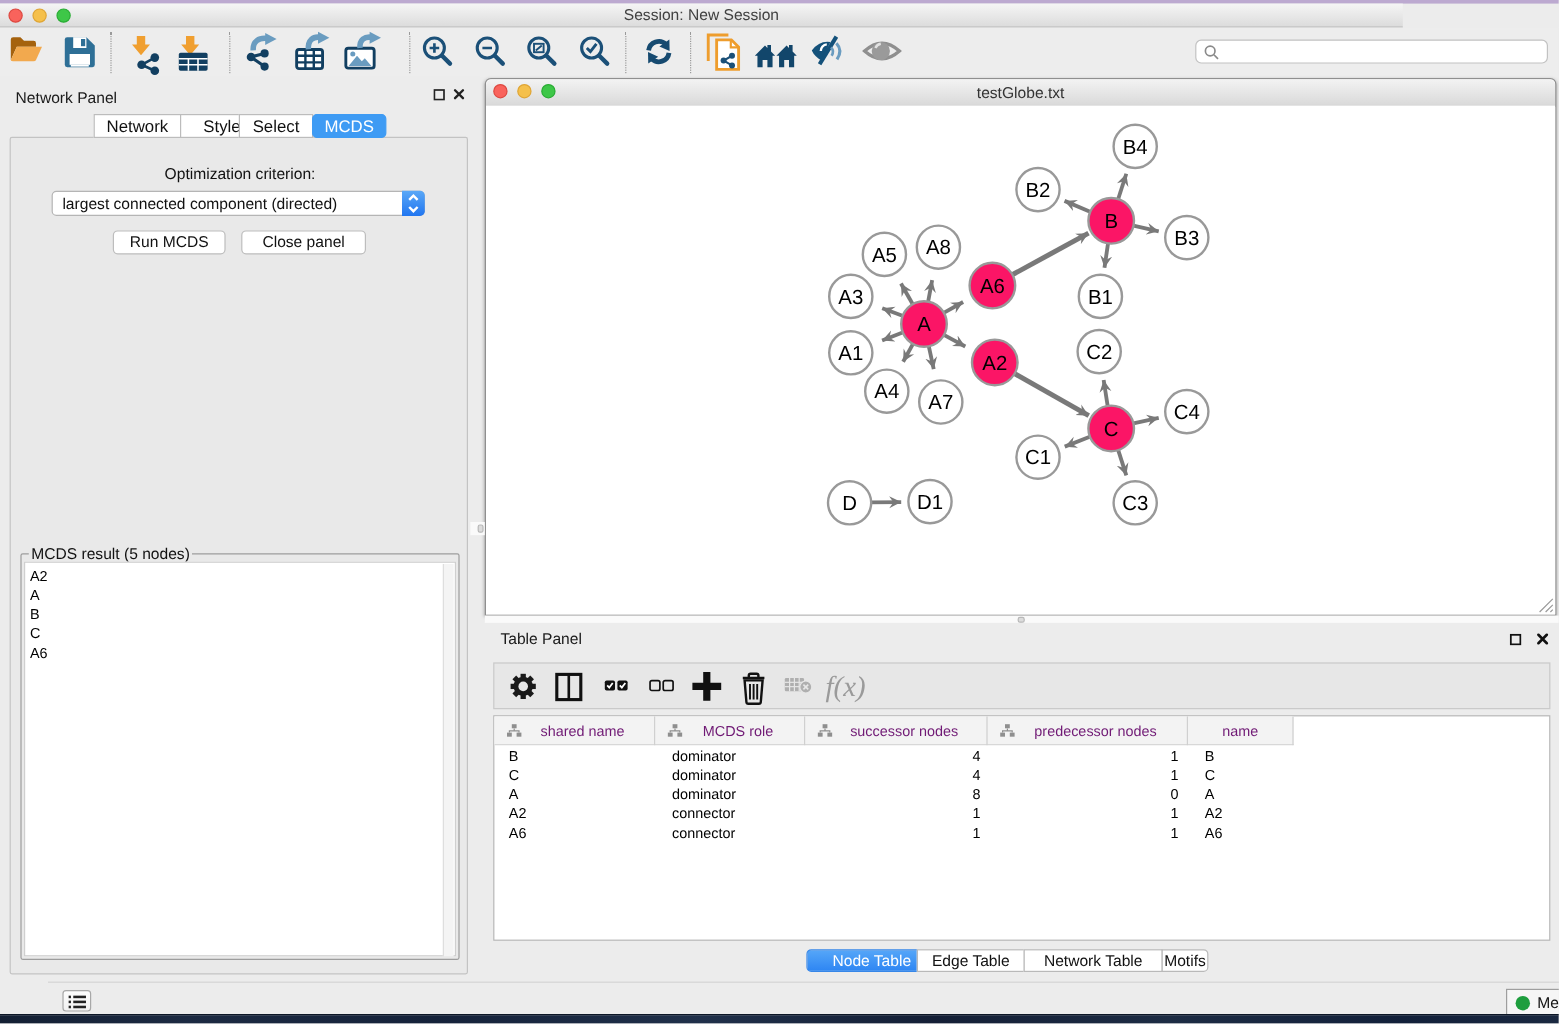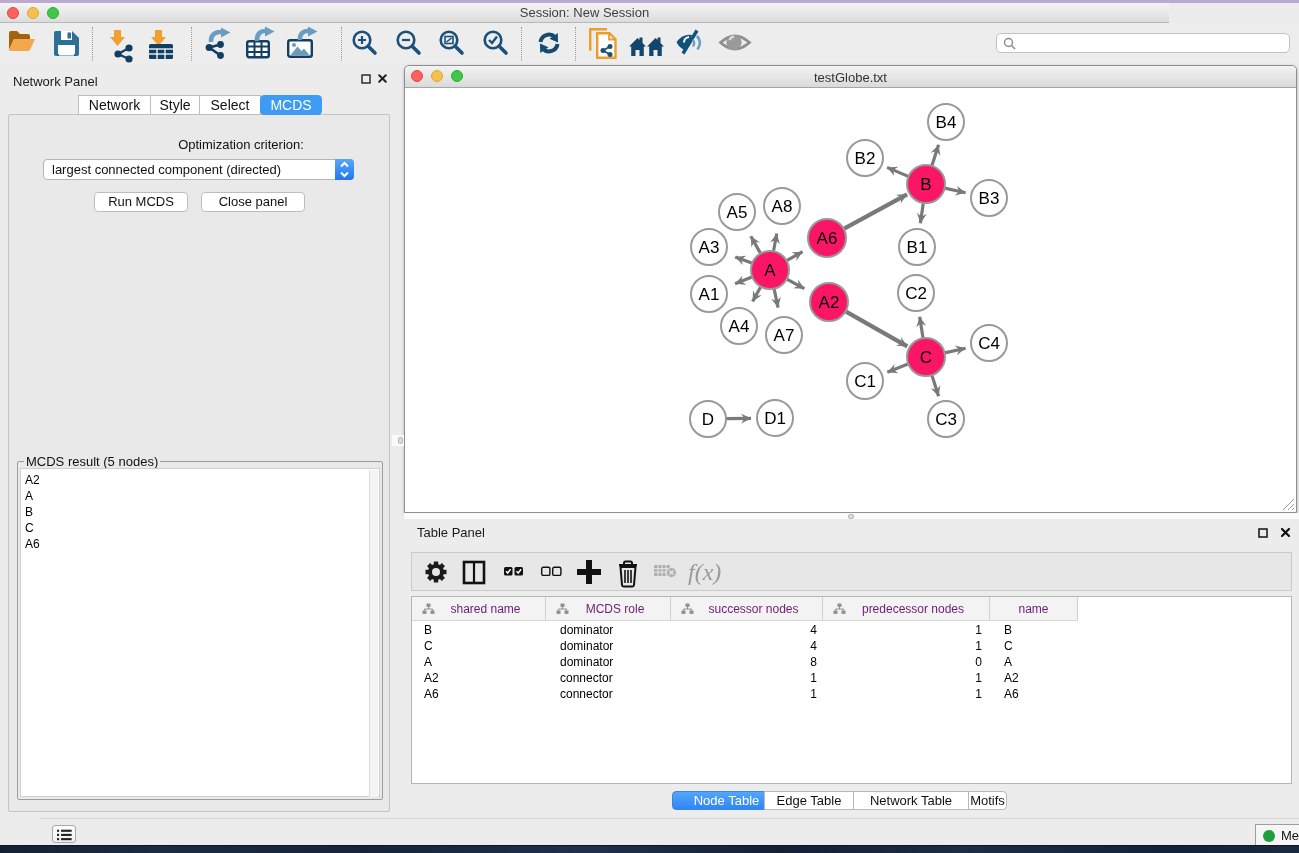--- a/index.html
+++ b/index.html
@@ -33,21 +33,21 @@
 
 
 #cpanel { left:0; top:64px; width:400px; height:756px; background:#ececec; }
 #cpanel .hdr { position:absolute; left:13px; top:10px; font-size:13px; color:#1a1a1a; }
 #cpTabs { position:absolute; left:78px; top:31px; height:20px; }
 .cptab { position:absolute; top:0; height:20px; background:#fff; border:1px solid #bcbcbc;
   font-size:14px; color:#111; text-align:center; line-height:19px; }
 .cptab.sel { background:#3e9bf4; color:#fff; border-color:#3e9bf4; border-radius:4px; }
 #cpBody { position:absolute; left:8px; top:50px; width:382px; height:698px;
   background:#e9e9e9; border:1px solid #c3c3c3; border-radius:2px; }
-#optLabel { position:absolute; left:0; width:100%; top:73px; text-align:center; font-size:13px; color:#111;margin-left:41px; }
+#optLabel { position:absolute; left:0; width:100%; top:73px; text-align:center; font-size:13px; color:#111; }
 #optSelect { position:absolute; left:43px; top:95px; width:311px; height:21px; background:#fff;
   border:1px solid #b5b5b5; border-radius:4px; font-size:13px; color:#111; line-height:19px; padding-left:8px; }
 #optStepper { position:absolute; right:-1px; top:-1px; width:19px; height:21px; border-radius:0 4px 4px 0;
   background:linear-gradient(#5aa8f7,#2176f0); }
 .btn { position:absolute; height:20px; background:#fff; border:1px solid #bdbdbd; border-radius:4px;
   font-size:13px; color:#111; text-align:center; line-height:18px; }
 #fieldset { position:absolute; left:17px; top:397px; width:366px; height:339px;
   border:1px solid #9d9d9d; border-radius:2px; }
 #fieldset .legend { position:absolute; left:6px; top:-8px; background:#e9e9e9; padding:0 2px;
   font-size:13px; color:#111; }
@@ -233,21 +233,21 @@
   <div class="hdr">Network Panel</div>
   <svg width="10" height="10" style="position:absolute;left:361px;top:10px;" viewBox="0 0 10 10">
     <rect x="1" y="1" width="8" height="8" fill="none" stroke="#222" stroke-width="1.4"></rect>
   </svg>
   <svg width="11" height="11" style="position:absolute;left:377px;top:9px;" viewBox="0 0 11 11">
     <path d="M2.2,2.2 L8.8,8.8 M8.8,2.2 L2.2,8.8" stroke="#222" stroke-width="2" stroke-linecap="round"></path>
   </svg>
   <div id="cpBody"></div>
   <div id="cpTabs">
     <div class="cptab" style="left:0px; width:73px;">Network</div>
-    <div class="cptab" style="left:72px; width:50px;">Style</div>
+    <div class="cptab" style="left:72px; width:70px;">Style</div>
     <div class="cptab" style="left:121px; width:62px;">Select</div>
     <div class="cptab sel" style="left:182px; width:62px;">MCDS</div>
   </div>
   <div id="optLabel">Optimization criterion:</div>
   <div id="optSelect">largest connected component (directed)
     <div id="optStepper">
       <svg width="19" height="21" viewBox="0 0 19 21">
         <path d="M6,7.5 L9.5,4 L13,7.5" fill="none" stroke="#fff" stroke-width="2"></path>
         <path d="M6,13.5 L9.5,17 L13,13.5" fill="none" stroke="#fff" stroke-width="2"></path>
       </svg>

